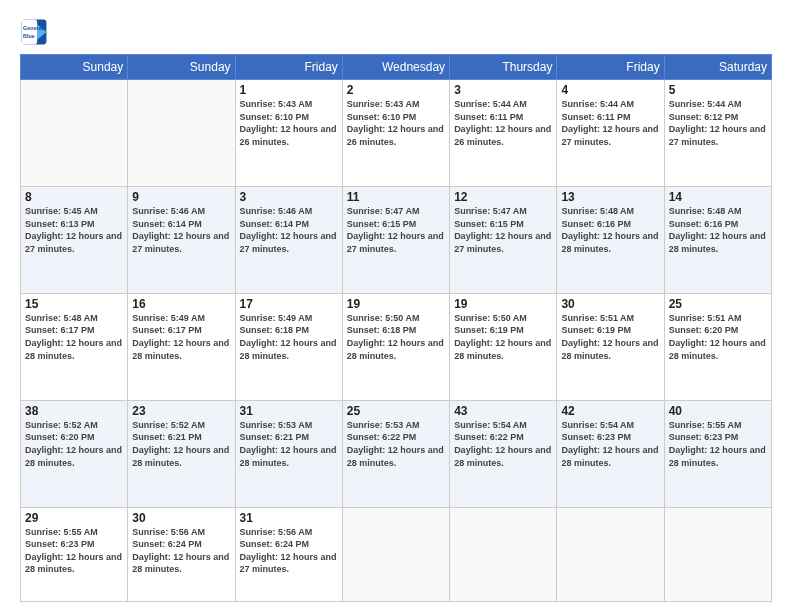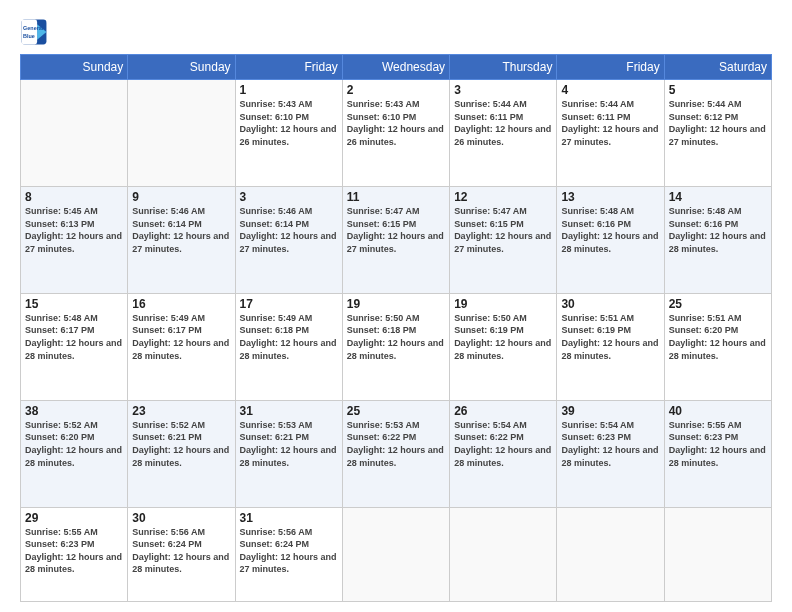--- a/index.html
+++ b/index.html
@@ -222,25 +222,25 @@
           </td>
           <td>
             <span class="day-num">31</span>
             <div class="day-info">Sunrise: 5:53 AM<br>Sunset: 6:21 PM<br>Daylight: 12 hours and 28 minutes.</div>
           </td>
           <td>
             <span class="day-num">25</span>
             <div class="day-info">Sunrise: 5:53 AM<br>Sunset: 6:22 PM<br>Daylight: 12 hours and 28 minutes.</div>
           </td>
           <td>
-            <span class="day-num">26</span>
+            <span class="day-num">43</span>
             <div class="day-info">Sunrise: 5:54 AM<br>Sunset: 6:22 PM<br>Daylight: 12 hours and 28 minutes.</div>
           </td>
           <td>
-            <span class="day-num">39</span>
+            <span class="day-num">42</span>
             <div class="day-info">Sunrise: 5:54 AM<br>Sunset: 6:23 PM<br>Daylight: 12 hours and 28 minutes.</div>
           </td>
           <td>
             <span class="day-num">40</span>
             <div class="day-info">Sunrise: 5:55 AM<br>Sunset: 6:23 PM<br>Daylight: 12 hours and 28 minutes.</div>
           </td>
         </tr>
         <tr>
           <td>
             <span class="day-num">29</span>

